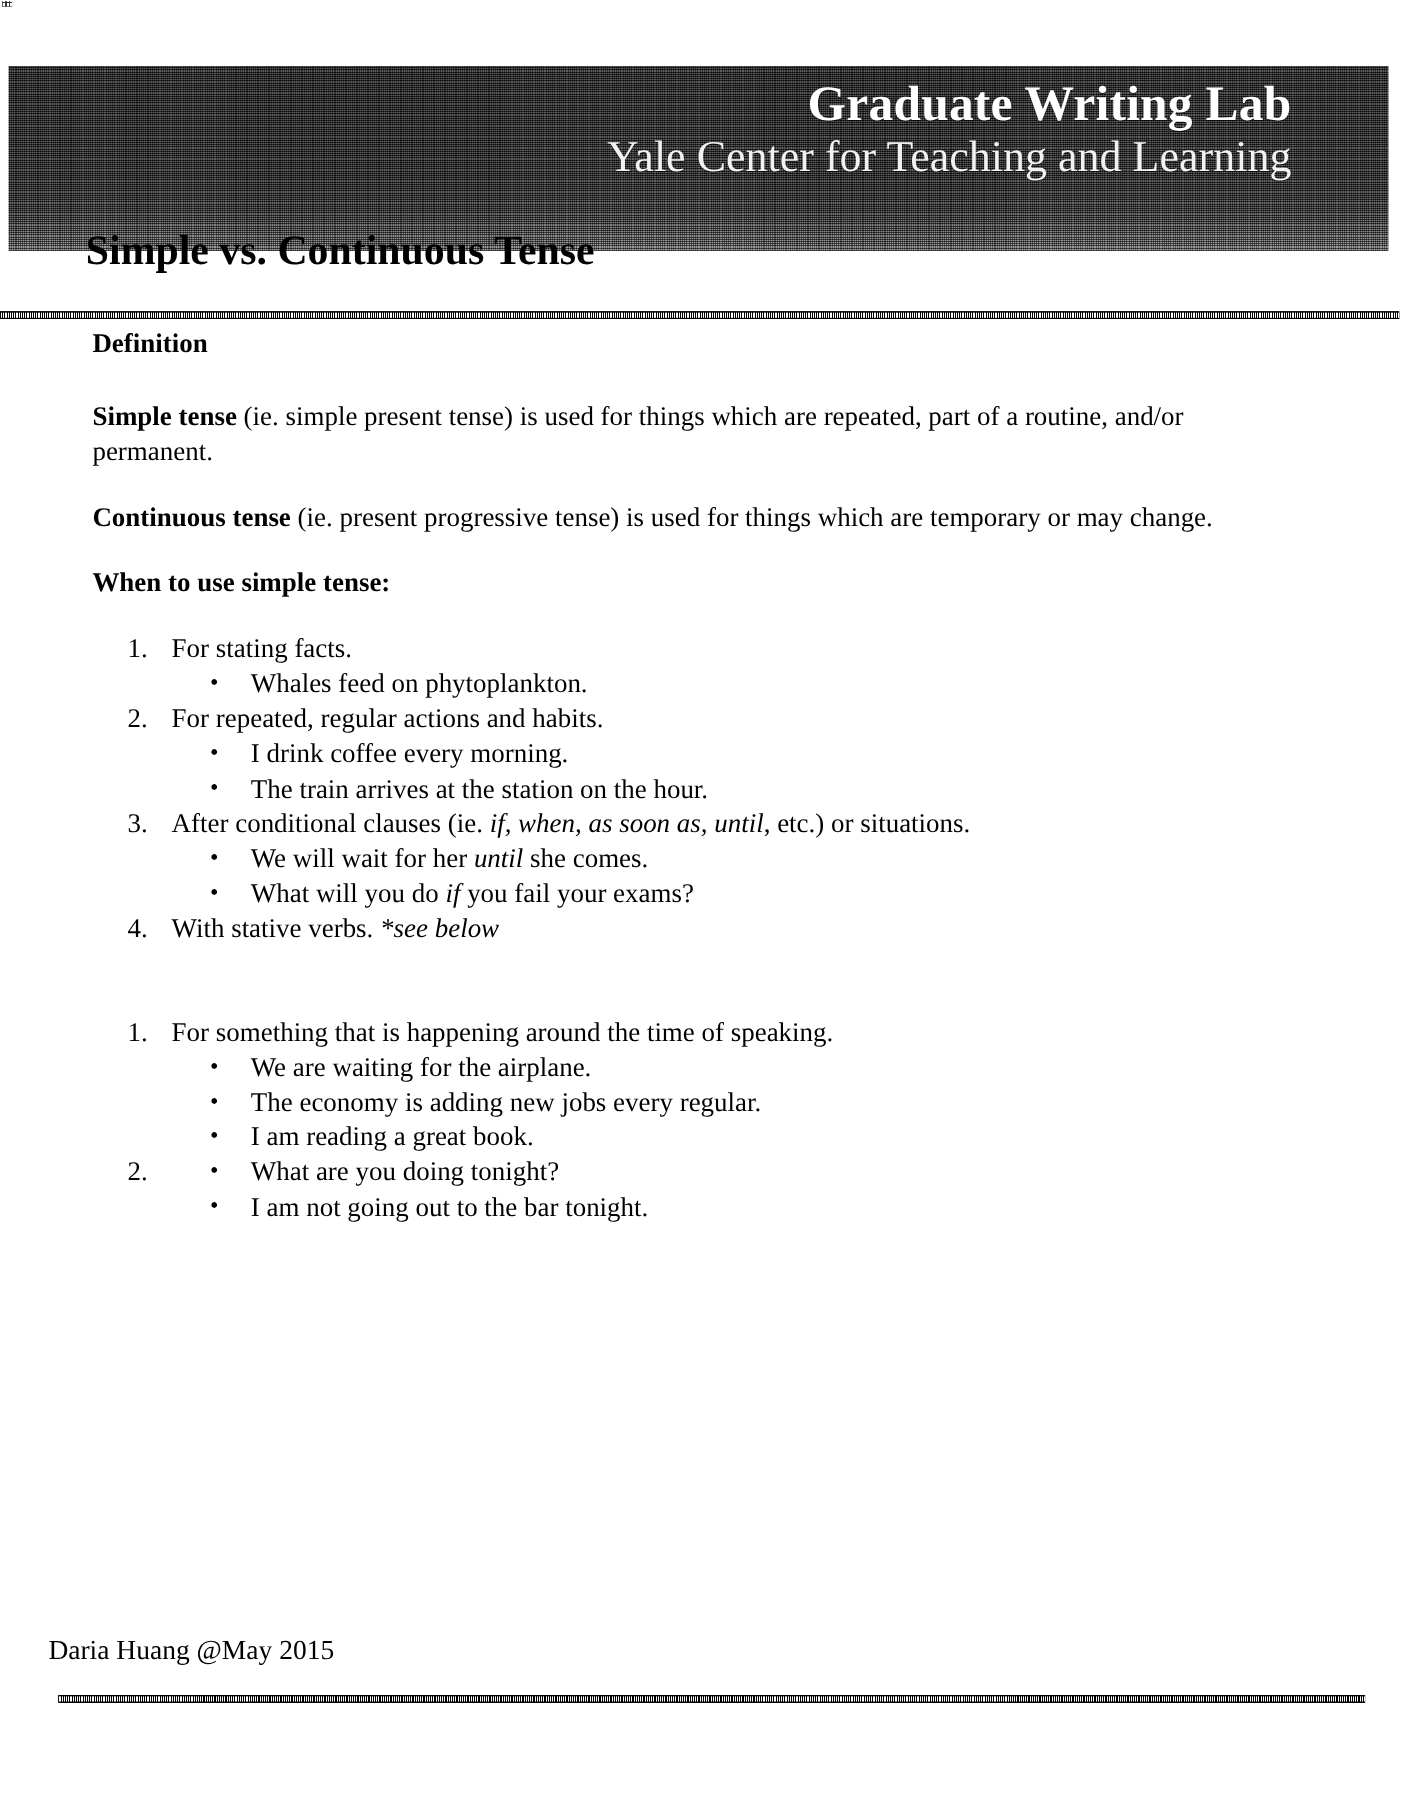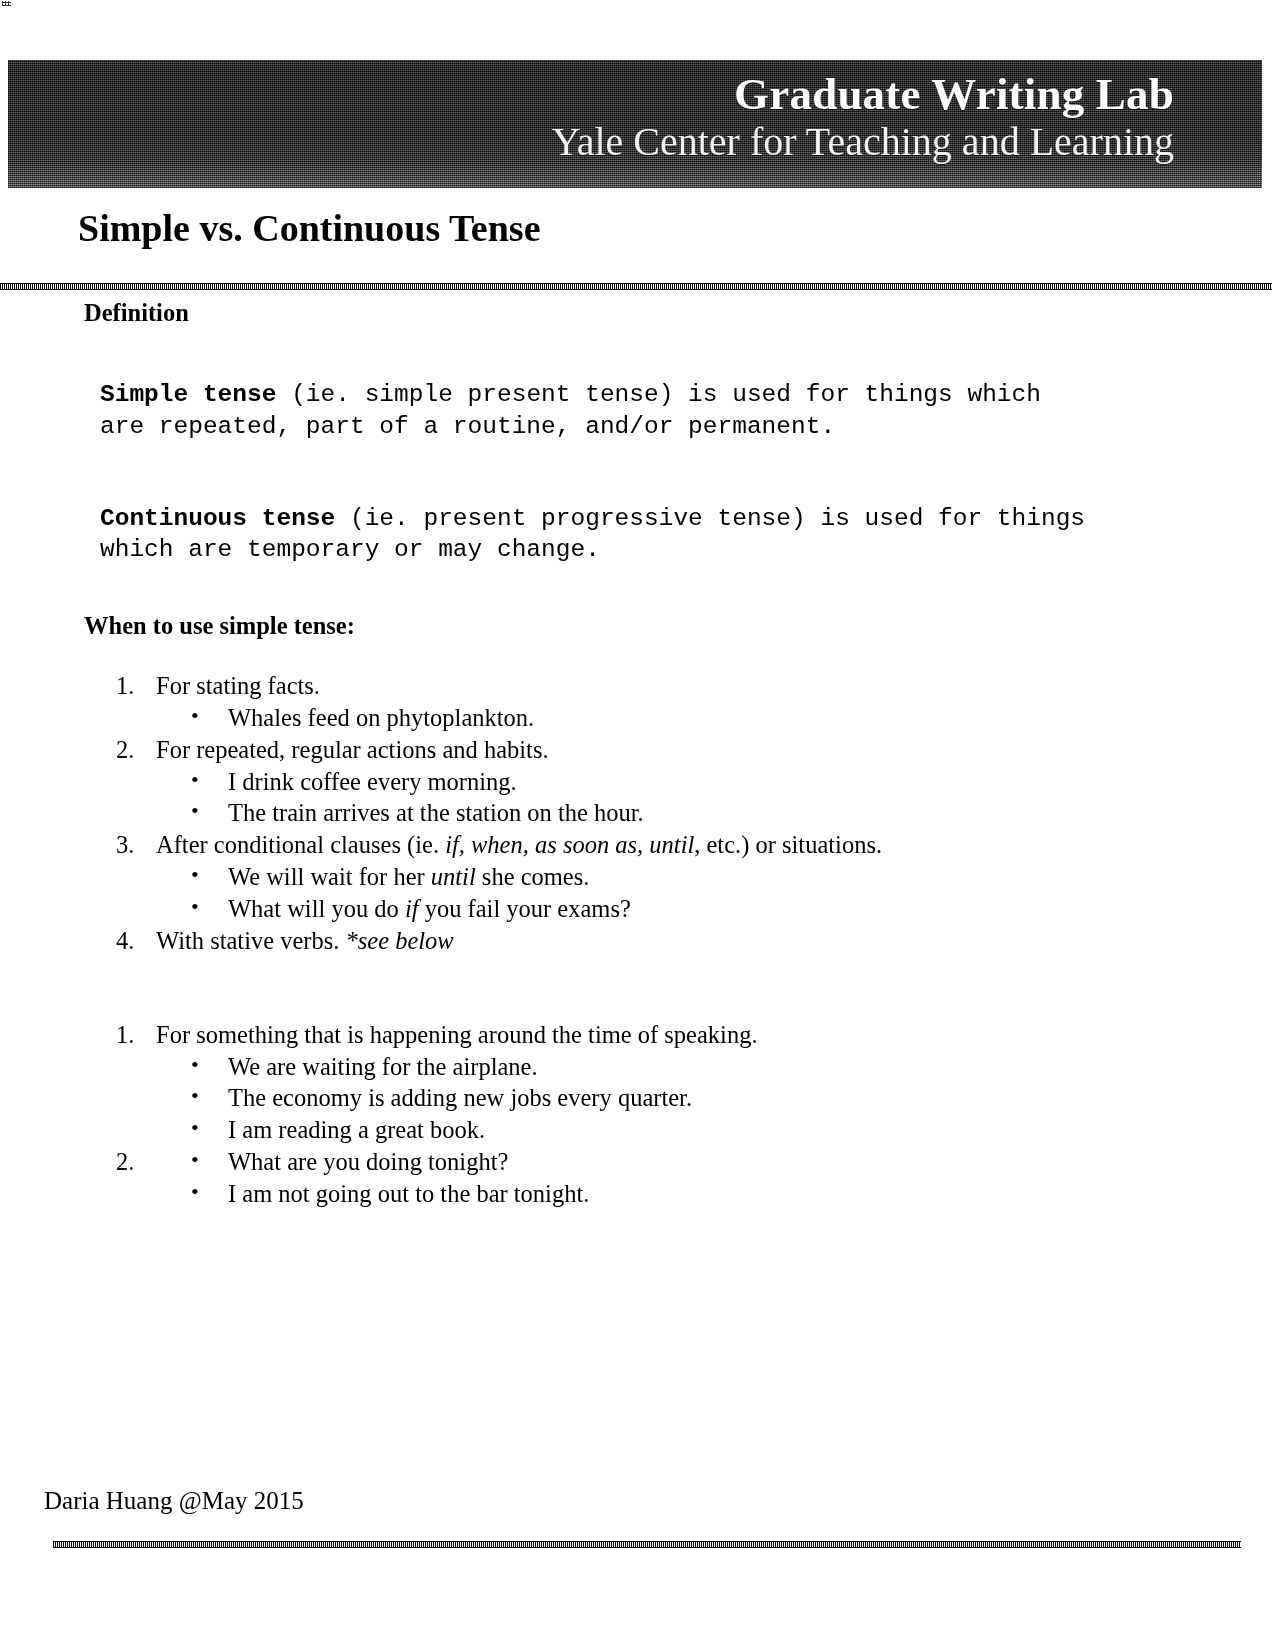--- a/index.html
+++ b/index.html
@@ -26,21 +26,21 @@
       repeating-linear-gradient(0deg, #111 0 1px, transparent 1px 3px);
     opacity: .85;
   }
 
   
   .header-band {
     position: absolute;
     left: 8px;
     top: 60px;
     width: 1254px;
-    height: 128px;
+    height: 168px;
     background-color: #3a3a3a;
     background-image:
       repeating-linear-gradient(0deg, rgba(0,0,0,.55) 0 1px, rgba(255,255,255,.10) 1px 2px),
       repeating-linear-gradient(90deg, rgba(0,0,0,.45) 0 1px, rgba(255,255,255,.10) 1px 2px),
       linear-gradient(180deg, #343434 0%, #3c3c3c 62%, #4a4a4a 78%, #6f6f6f 90%, #8d8d8d 100%);
     box-sizing: border-box;
     padding-right: 88px;
     display: flex;
     flex-direction: column;
     justify-content: flex-start;
@@ -111,24 +111,23 @@
     width: 1030px;
     font-size: 24.5px;
     line-height: 1.30;
   }
   .section-heading {
     font-weight: bold;
     font-size: 24.5px;
     margin: 0;
   }
   .para {
-    margin: 16px;
+    margin: 0;
     font-size: 24.5px;
     line-height: 1.30;
-    font-family: Liberation Mono, monospace;
   }
   .para b, .section-heading { font-weight: bold; }
   .spacer-lg { height: 34px; }
   .spacer-md { height: 28px; }
 
   ol.num-list {
     list-style: none;
     margin: 0;
     padding: 0;
   }
@@ -265,21 +264,21 @@
     <li class="num-item">
       <span class="num-marker">1.</span>
       <span>For something that is happening around the time of speaking.</span>
       <ul class="bullet-list">
         <li class="bullet-item">
           <span class="bullet-marker">•</span>
           <span>We </span><span class="u">are waiting</span><span> for the airplane.</span>
         </li>
         <li class="bullet-item">
           <span class="bullet-marker">•</span>
-          <span>The economy </span><span class="u">is adding</span><span> new jobs every quarter.</span>
+          <span>The economy </span><span class="u">is adding</span><span> new jobs every regular.</span>
         </li>
         <li class="bullet-item">
           <span class="bullet-marker">•</span>
           <span>I </span><span class="u">am reading</span><span> a great book.</span>
         </li>
       </ul>
     </li>
 
     <li class="num-item">
       <span class="num-marker">2.</span>

